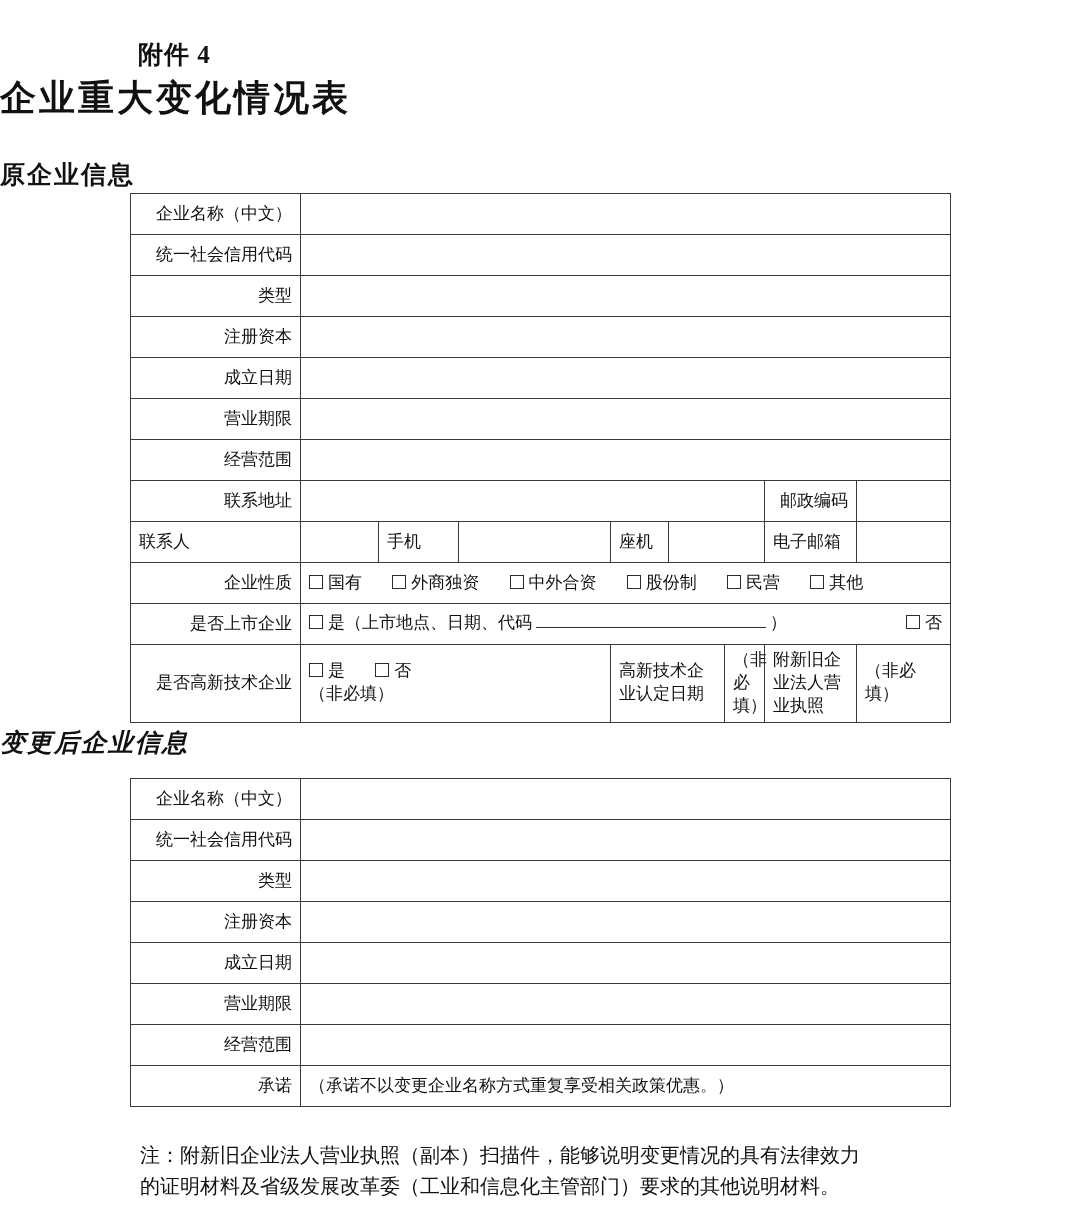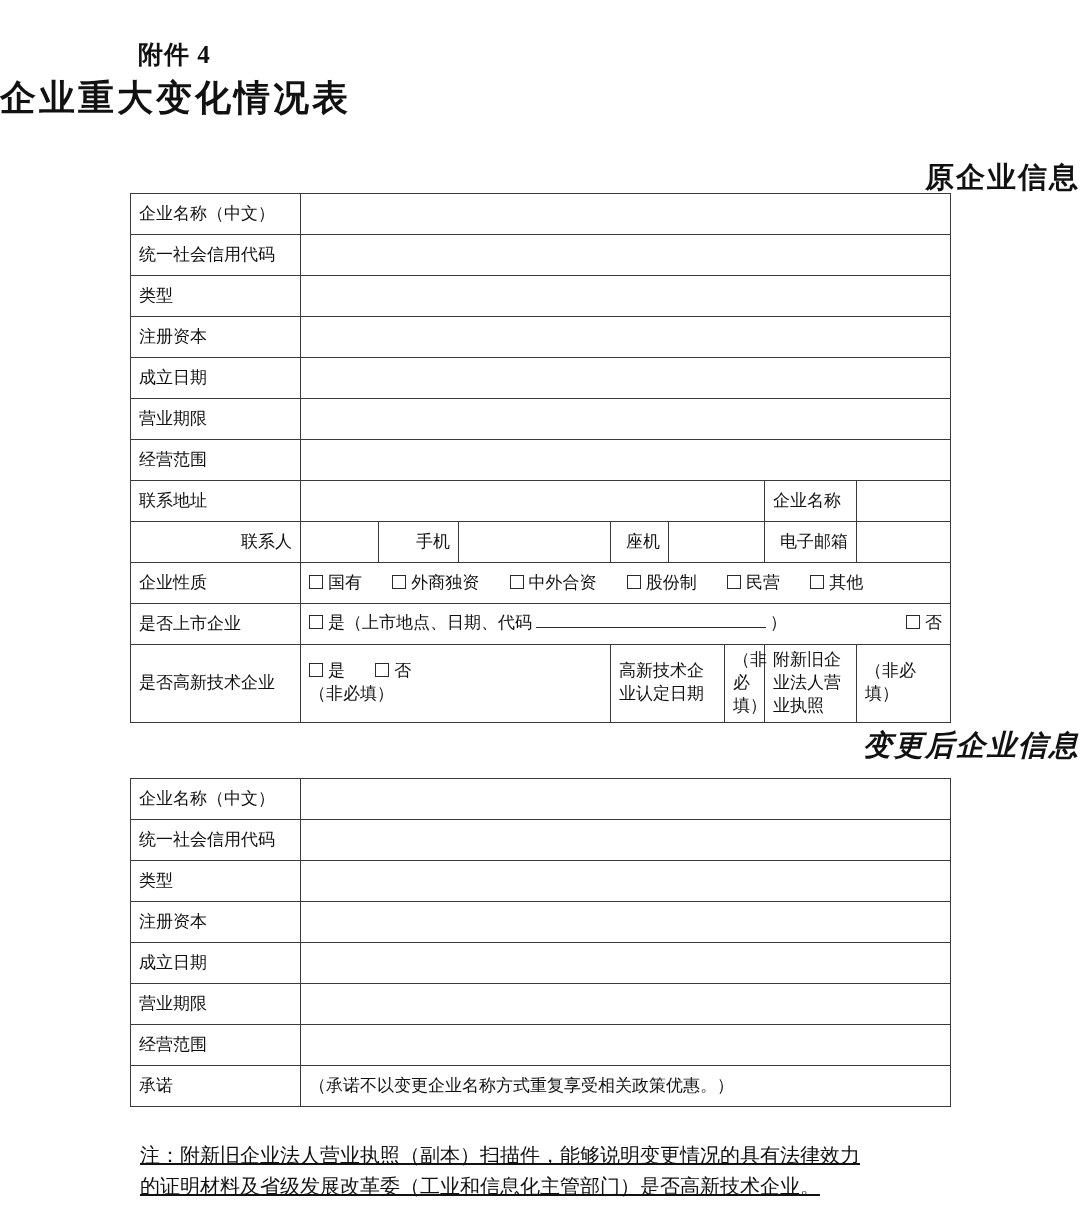--- a/index.html
+++ b/index.html
@@ -34,22 +34,22 @@
     position: absolute;
     left: 0;
     right: 0;
     top: 74px;
     text-align: left;
     font-size: 36px;
     font-weight: bold;
     letter-spacing: 3px;
   }
   .section-title {
-    text-align: right;
-    font-size: 29px;
+    text-align: left;
+    font-size: 25px;
     font-weight: bold;
     letter-spacing: 2px;
     margin: 0;
   }
   .section-title.s1 {
     position: absolute;
     left: 0; right: 0;
     top: 158px;
   }
   .section-title.s2 {
@@ -69,25 +69,25 @@
   table.form.t1 { top: 193px; }
   table.form.t2 { top: 778px; }
   table.form td {
     border: 1px solid #3a3a3a;
     padding: 4px 8px;
     vertical-align: middle;
     height: 32px;
     line-height: 1.35;
   }
   td.label {
+    text-align: right;
+    white-space: nowrap;
+  }
+  td.label-left {
     text-align: left;
-    white-space: nowrap;
-  }
-  td.label-left {
-    text-align: right;
     padding-left: 10px;
     white-space: nowrap;
   }
   td.blank { }
   .chk {
     display: inline-block;
     width: 12px;
     height: 12px;
     border: 1px solid #2b2b2b;
     margin-right: 5px;
@@ -124,21 +124,20 @@
     position: absolute;
     left: 140px;
     right: 120px;
     top: 1140px;
     font-size: 20px;
     line-height: 1.55;
     text-align: justify;
   }
   .note .ind {
     display: block;
-    text-decoration: underline;
   }
   .tall { height: 74px; }
 </style>
 </head>
 <body>
 
 <div class="page">
 
   <div class="attach-label">附件 4</div>
 
@@ -185,21 +184,21 @@
       <td class="blank" colspan="8"></td>
     </tr>
     <tr>
       <td class="label">经营范围</td>
       <td class="blank" colspan="8"></td>
     </tr>
 
     <tr>
       <td class="label">联系地址</td>
       <td class="blank" colspan="6"></td>
-      <td class="label">企业名称</td>
+      <td class="label">邮政编码</td>
       <td class="blank"></td>
     </tr>
 
     <tr>
       <td class="label-left">联系人</td>
       <td class="blank"></td>
       <td class="label-left">手机</td>
       <td class="blank"></td>
       <td class="label-left">座机</td>
       <td class="blank" colspan="2"></td>
@@ -285,16 +284,16 @@
     </tr>
     <tr>
       <td class="label">承诺</td>
       <td class="blank">（承诺不以变更企业名称方式重复享受相关政策优惠。）</td>
     </tr>
   </tbody>
     </table>
 
   <div class="note">
     <span class="ind">注：附新旧企业法人营业执照（副本）扫描件，能够说明变更情况的具有法律效力</span>
-    <span class="ind">的证明材料及省级发展改革委（工业和信息化主管部门）是否高新技术企业。</span>
+    <span class="ind">的证明材料及省级发展改革委（工业和信息化主管部门）要求的其他说明材料。</span>
   </div>
 
 </div>
 
 </body></html>

